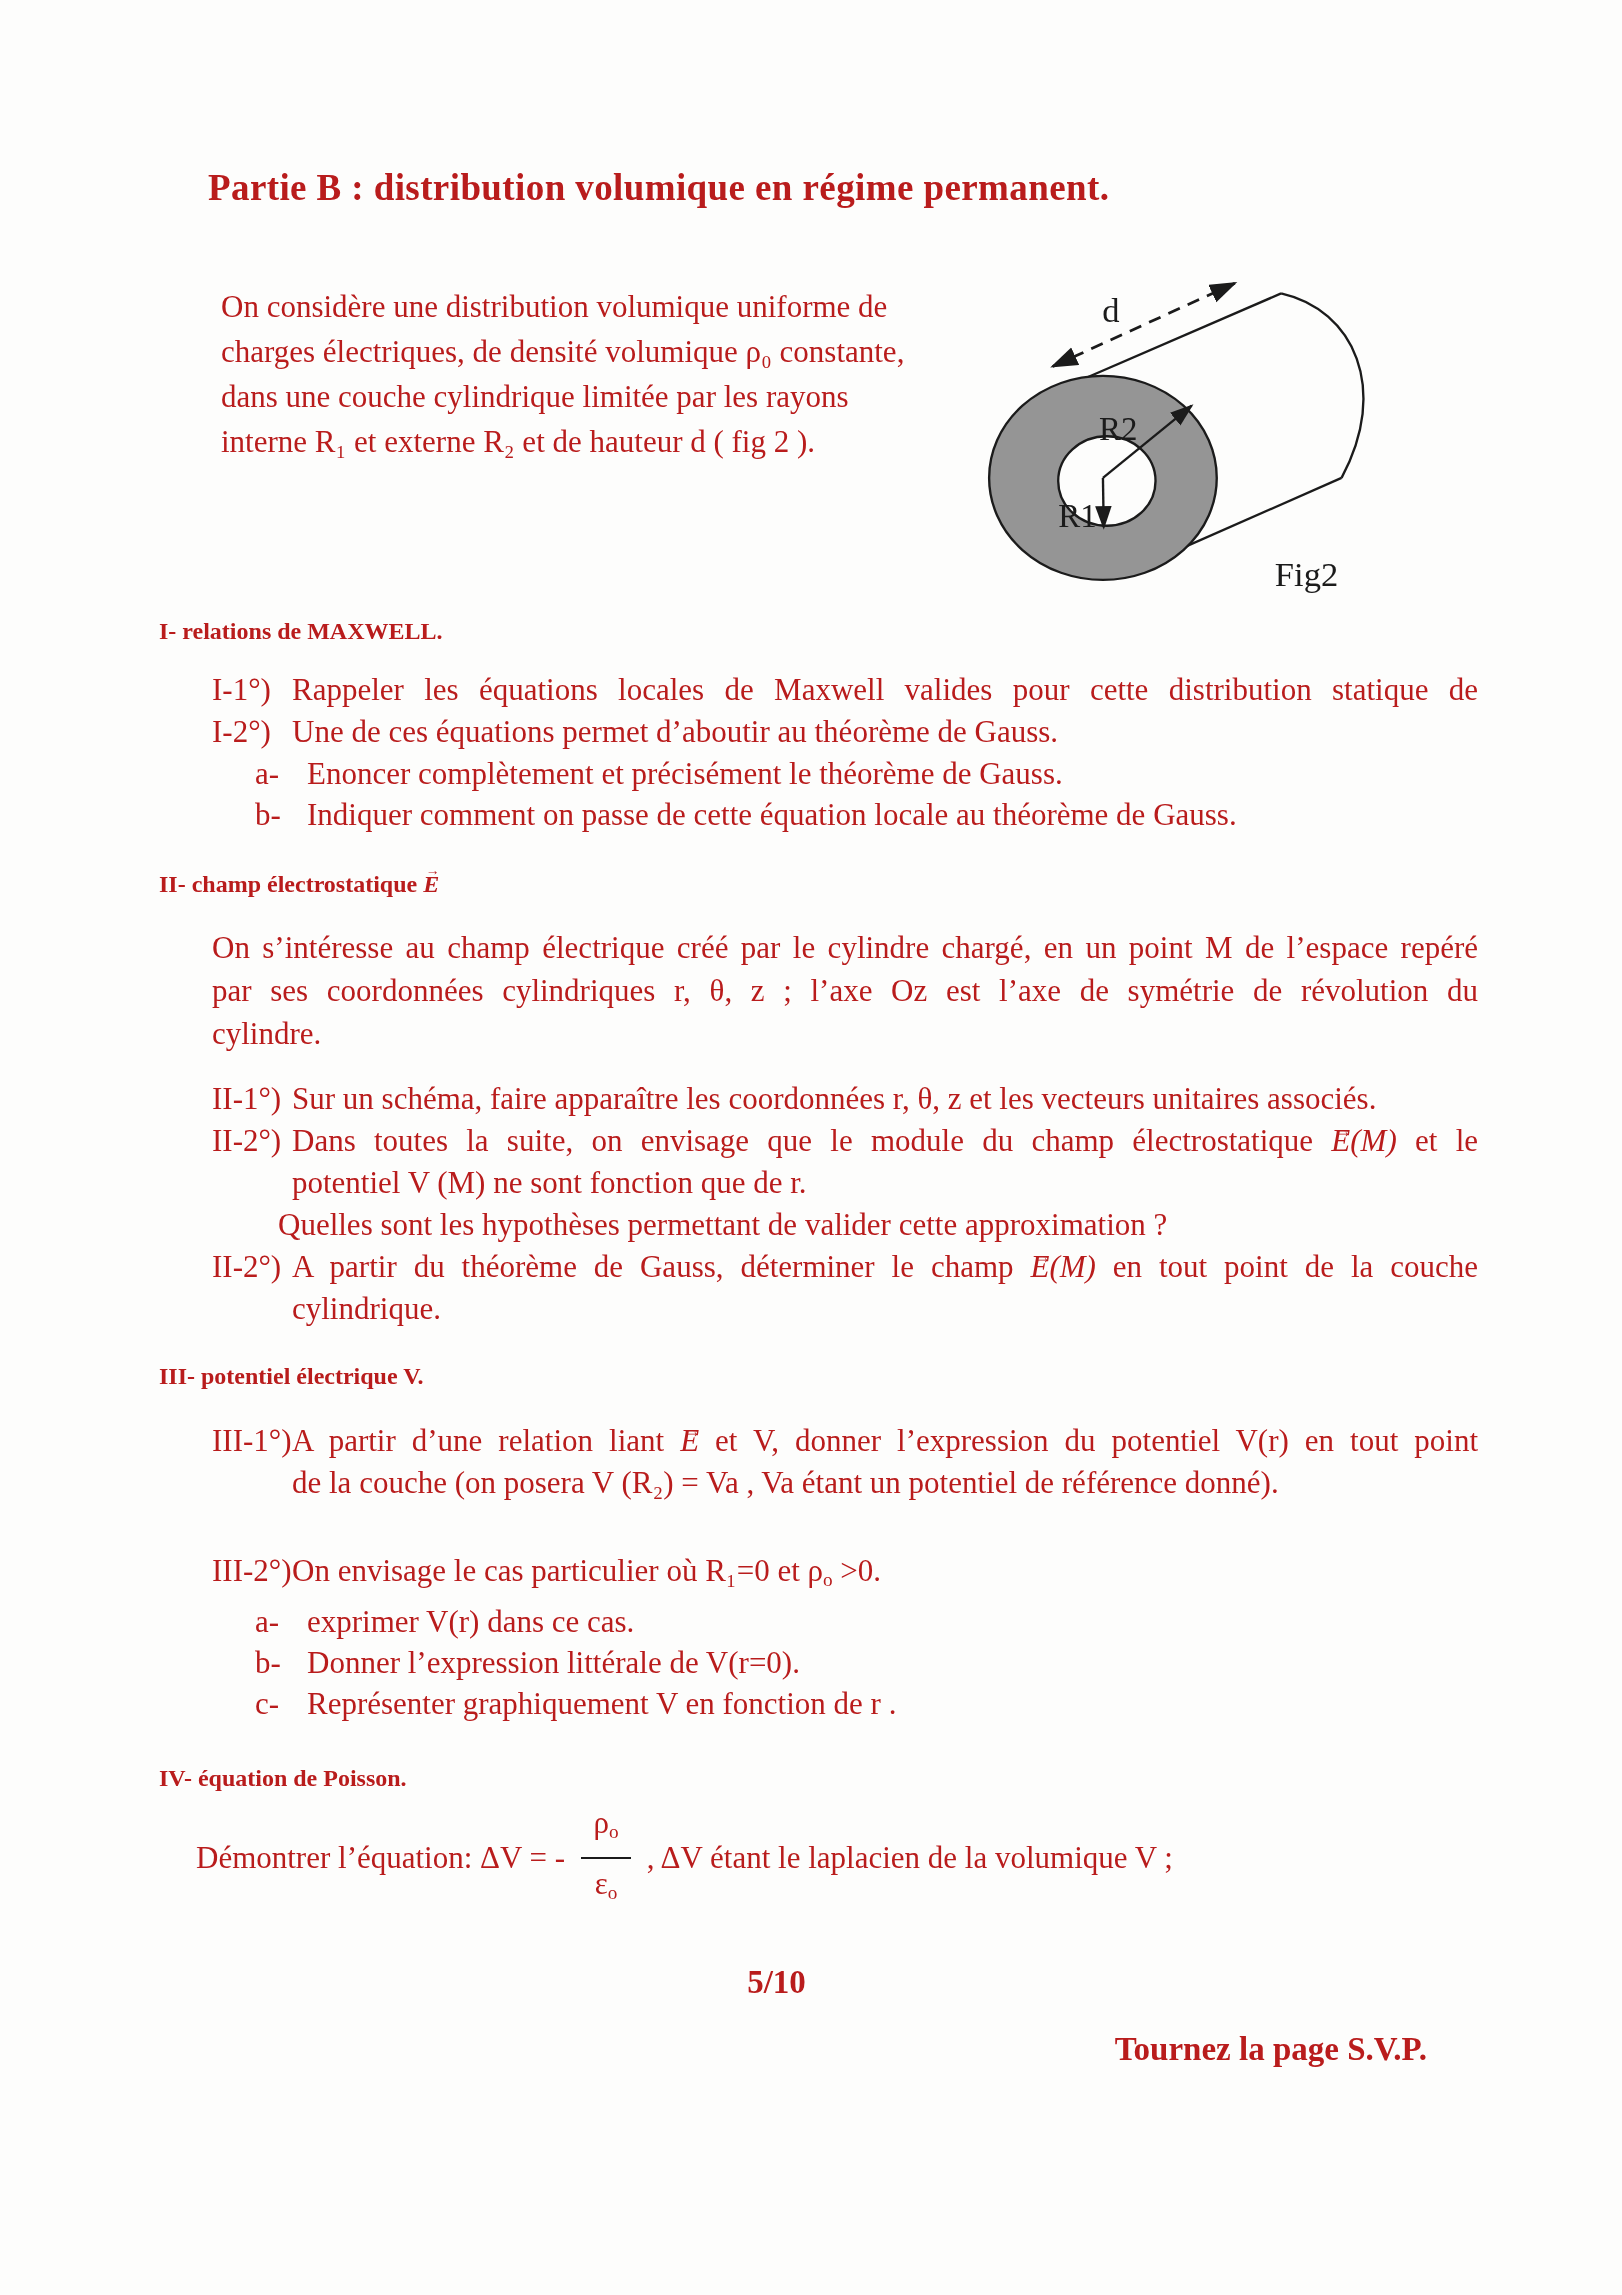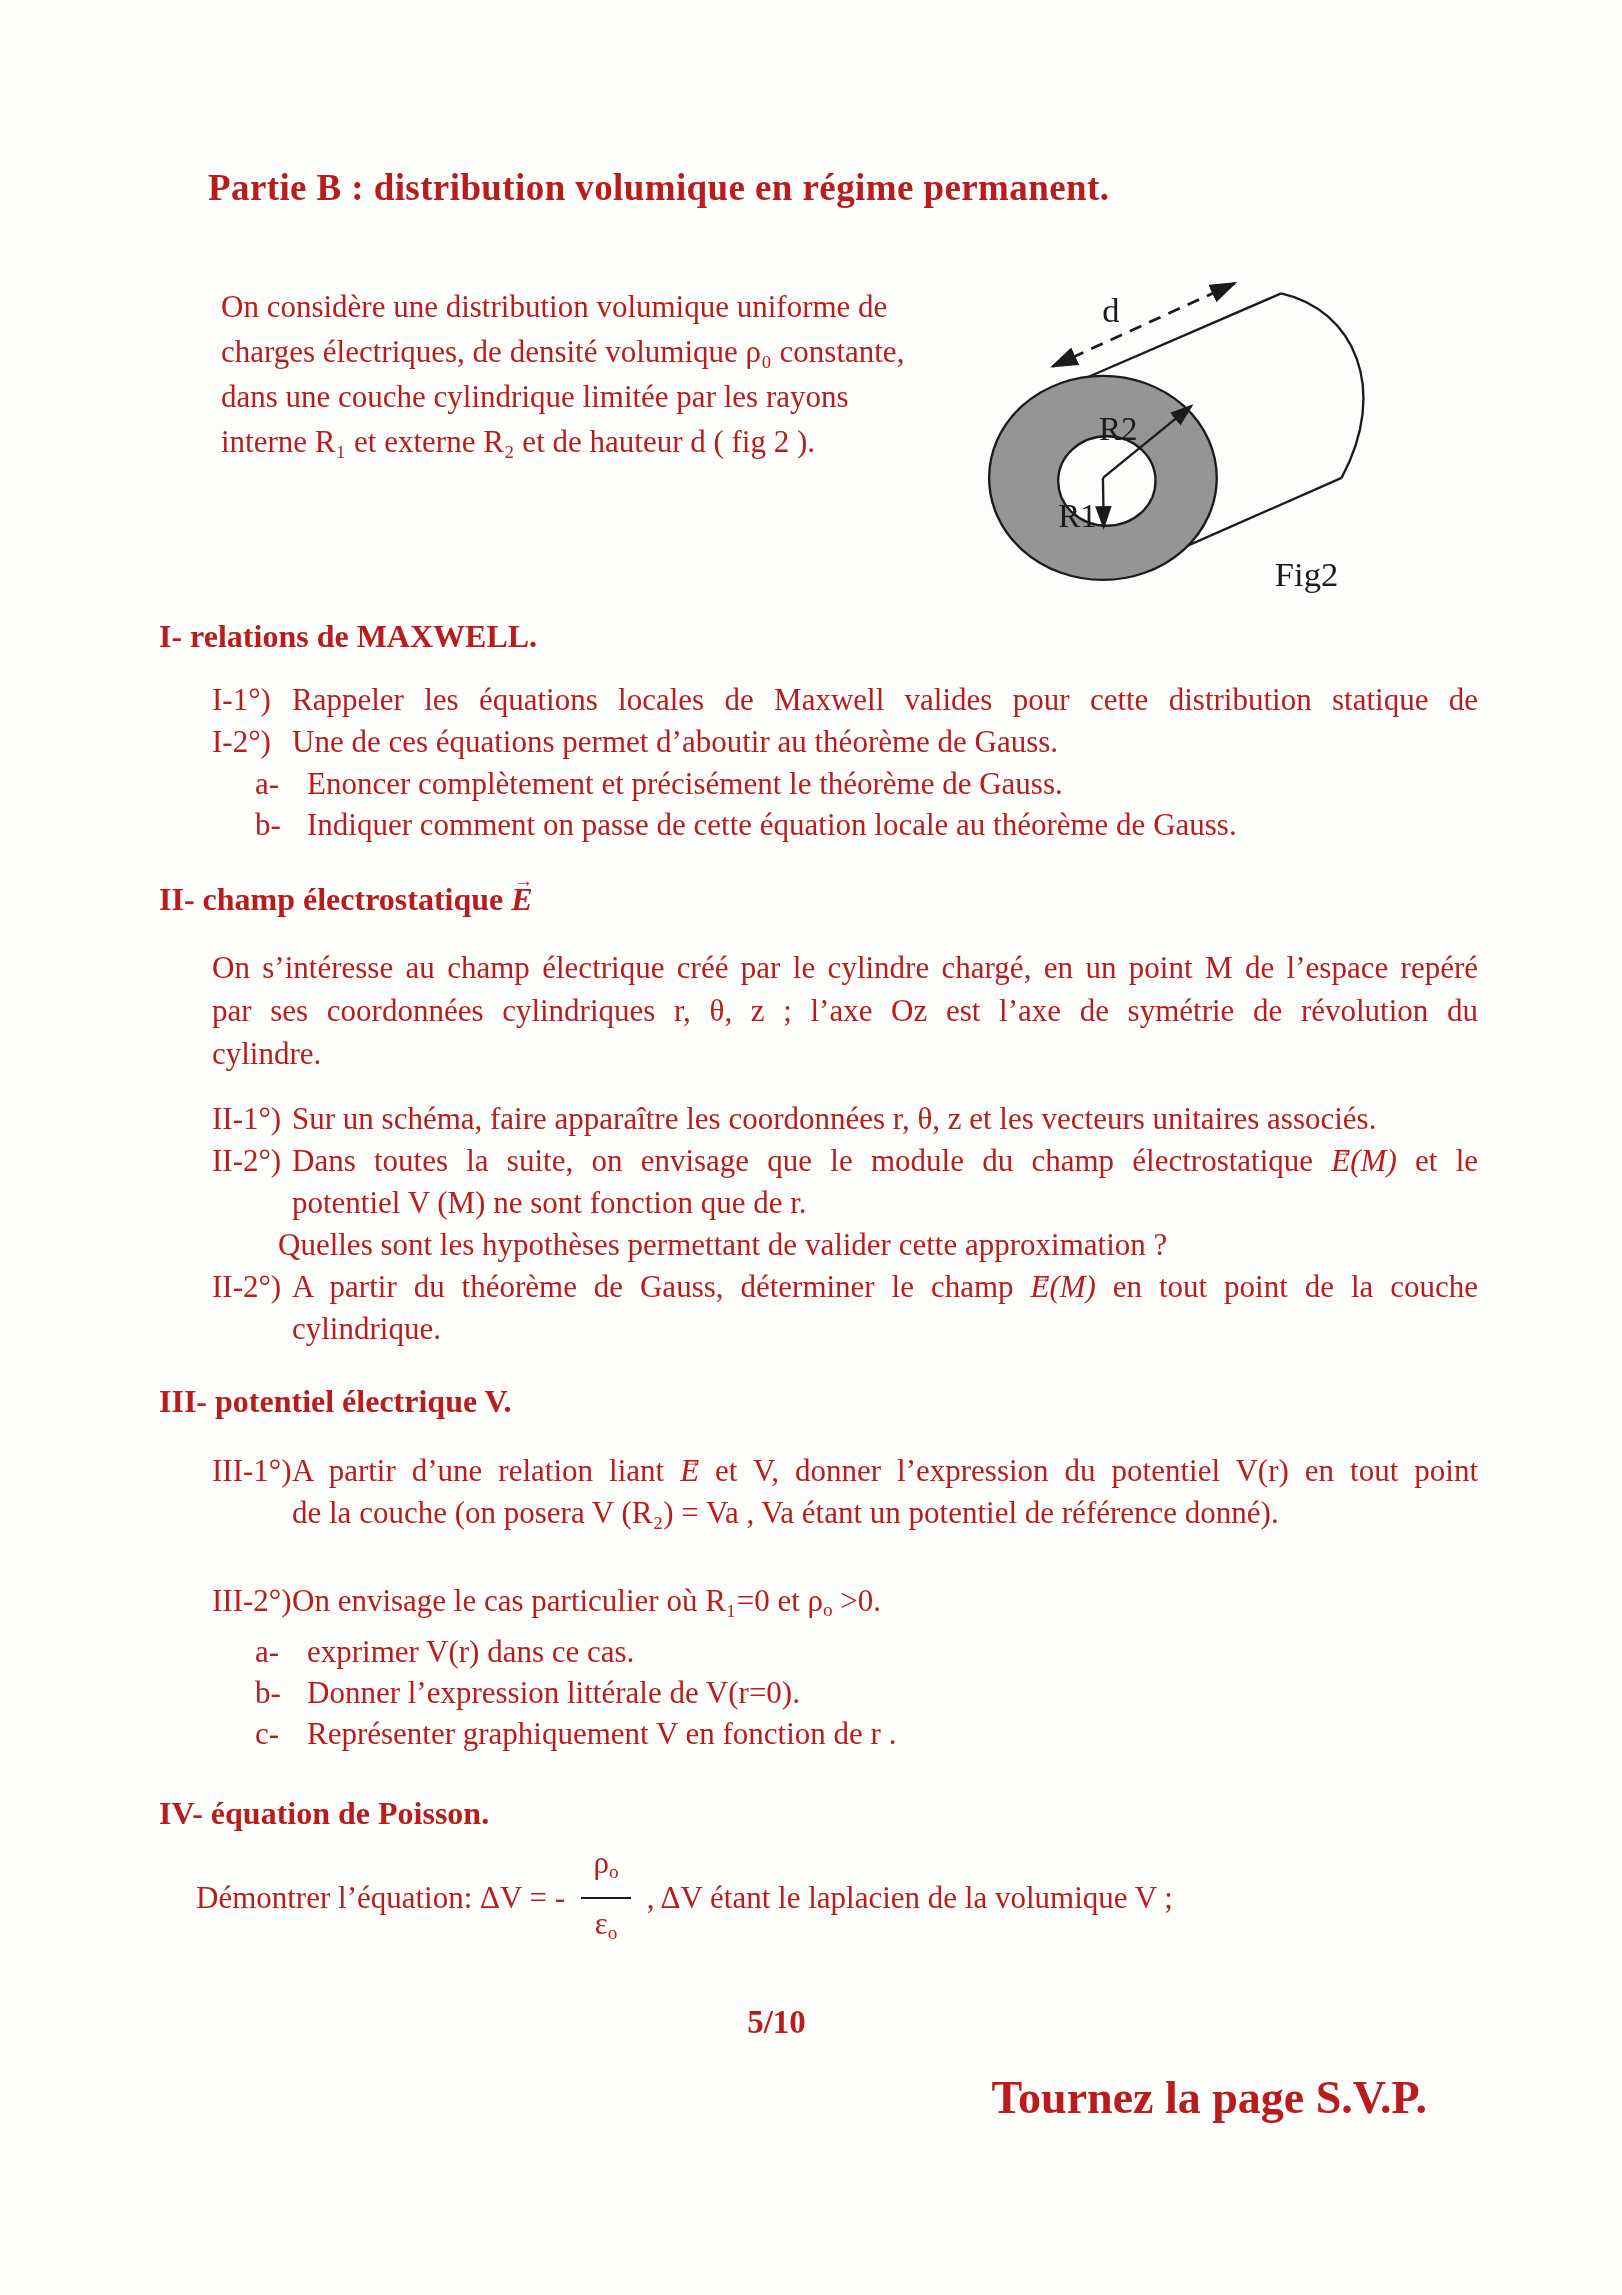--- a/index.html
+++ b/index.html
@@ -30,21 +30,21 @@
   .fig {
     position:absolute;
     left:964px; top:228px;
     width:449px; height:393px;
   }
   .fig svg { width:100%; height:100%; }
   .figtext { font-family:"Liberation Serif","DejaVu Serif",serif; fill:#1b1b1b; }
 
   .shead {
     margin:0 0 0 159px;
-    font-size:32px;
+    font-size:24px;
     font-weight:bold;
   }
   .mt-h1 { margin-top:154px; }
   .mt-h2 { margin-top:36px; }
   .mt-h3 { margin-top:33px; }
   .mt-h4 { margin-top:41px; }
 
   .qblock { margin-left:212px; width:1266px; line-height:42px; }
   .mt-q1 { margin-top:23.6px; }
   .para  { margin-left:212px; width:1266px; line-height:43px; margin-top:28px; }
@@ -85,21 +85,21 @@
     text-align:center;
     font-weight:bold;
     font-size:33px;
     transform:translateX(-35px);
   }
   .turn {
     margin-top:30px;
     text-align:right;
     margin-right:196px;
     font-weight:bold;
-    font-size:46px;
+    font-size:33px;
   }
 </style>
 </head>
 <body>
 
 <div class="page">
 
   <h1 class="title">Partie B : distribution volumique en régime permanent.</h1>
 
   <div class="intro">

